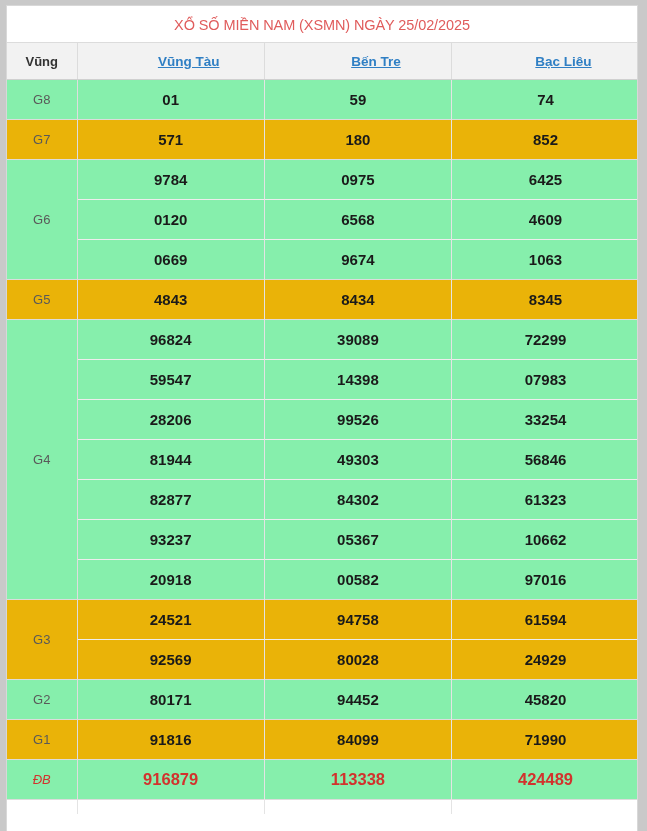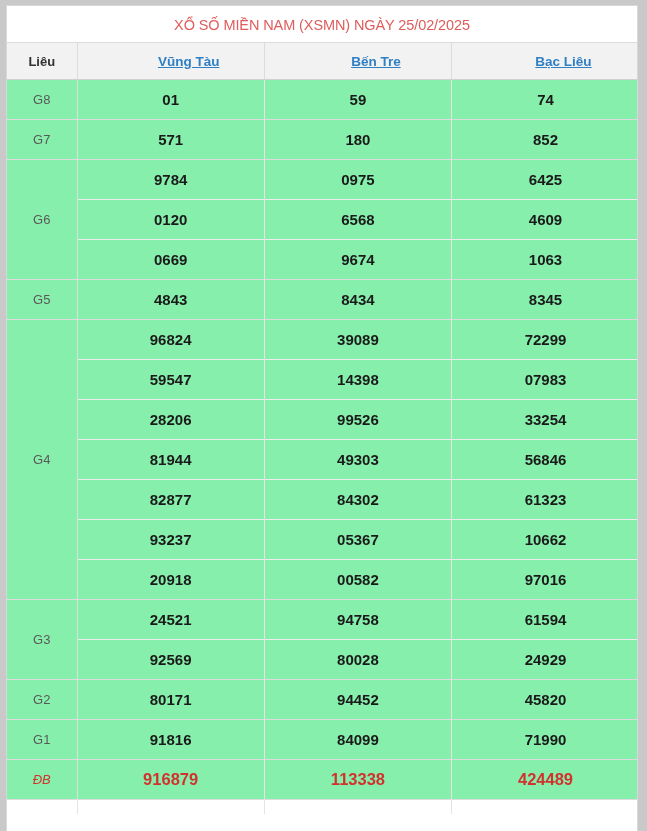--- a/index.html
+++ b/index.html
@@ -113,21 +113,21 @@
   tbody td:last-child { border-right: none; }
 
   td.lbl {
     font-size: 13px;
     font-weight: normal;
     color: #595959;
     border-right: 1px solid #dedede;
   }
 
   
-  tr.shade td { background: #86efac; }
+  tr.shade td { background: #eab308; }
   tr.plain td { background: #86efac; }
 
   
   tr.inner td.num { border-top: 1px solid #ededed; }
 
   
   tr.gtop td { border-top: 1px solid #dcdcdc; }
 
   
   td.db-lbl {
@@ -161,21 +161,21 @@
 
     <table>
       <colgroup>
         <col class="c-label">
         <col class="c-prov">
         <col class="c-prov">
         <col class="c-prov">
       </colgroup>
       <thead>
         <tr>
-          <th class="th-tinh">Liêu</th>
+          <th class="th-tinh">Vũng</th>
           <th class="th-prov"><span class="prov">Vũng Tàu</span></th>
           <th class="th-prov"><span class="prov">Bến Tre</span></th>
           <th class="th-prov"><span class="prov">Bạc Liêu</span></th>
         </tr>
       </thead>
       <tbody id="tbody">
           <tr class="plain gtop">
             <td class="lbl" rowspan="1">G8</td>
             <td class="num">01</td>
             <td class="num">59</td>

